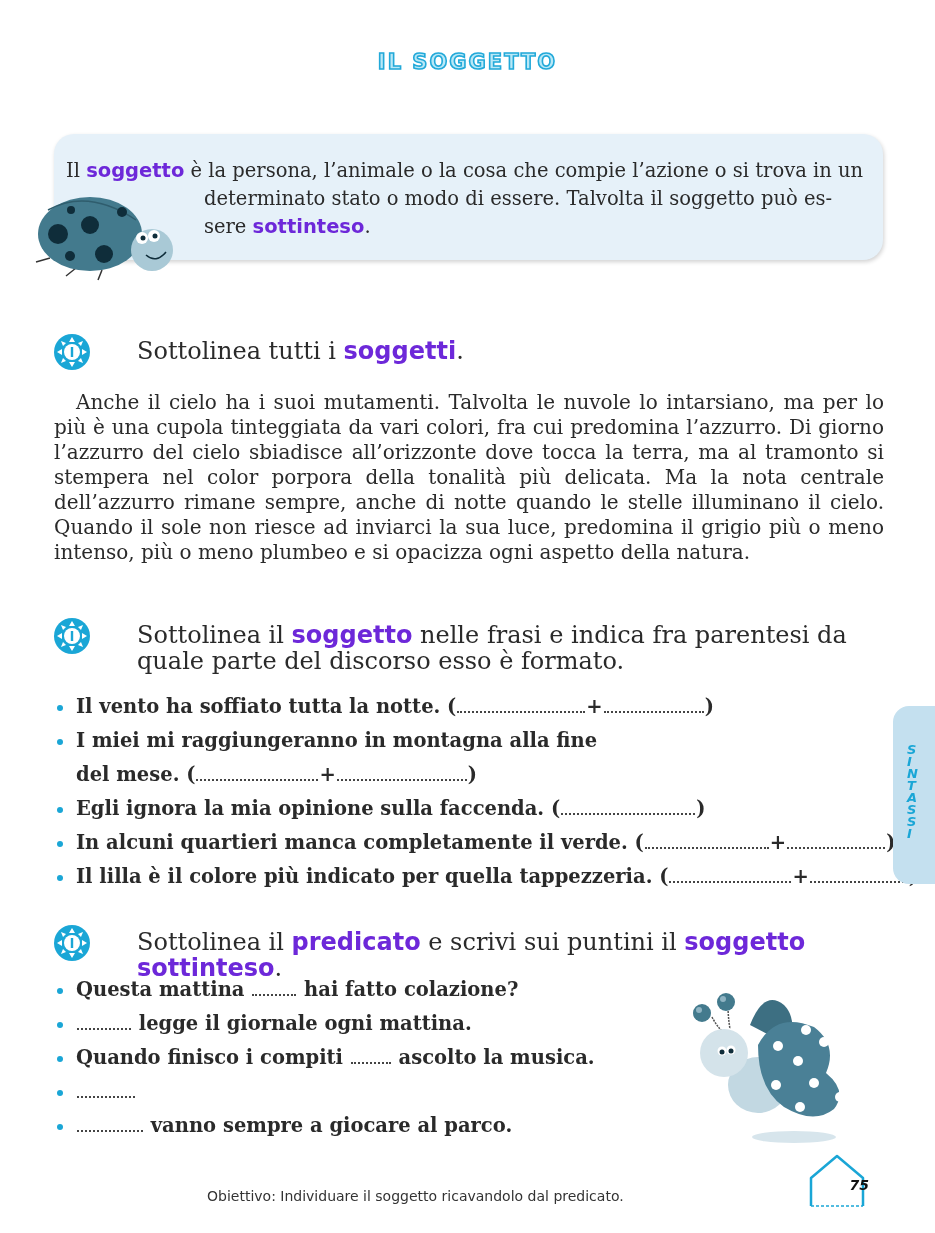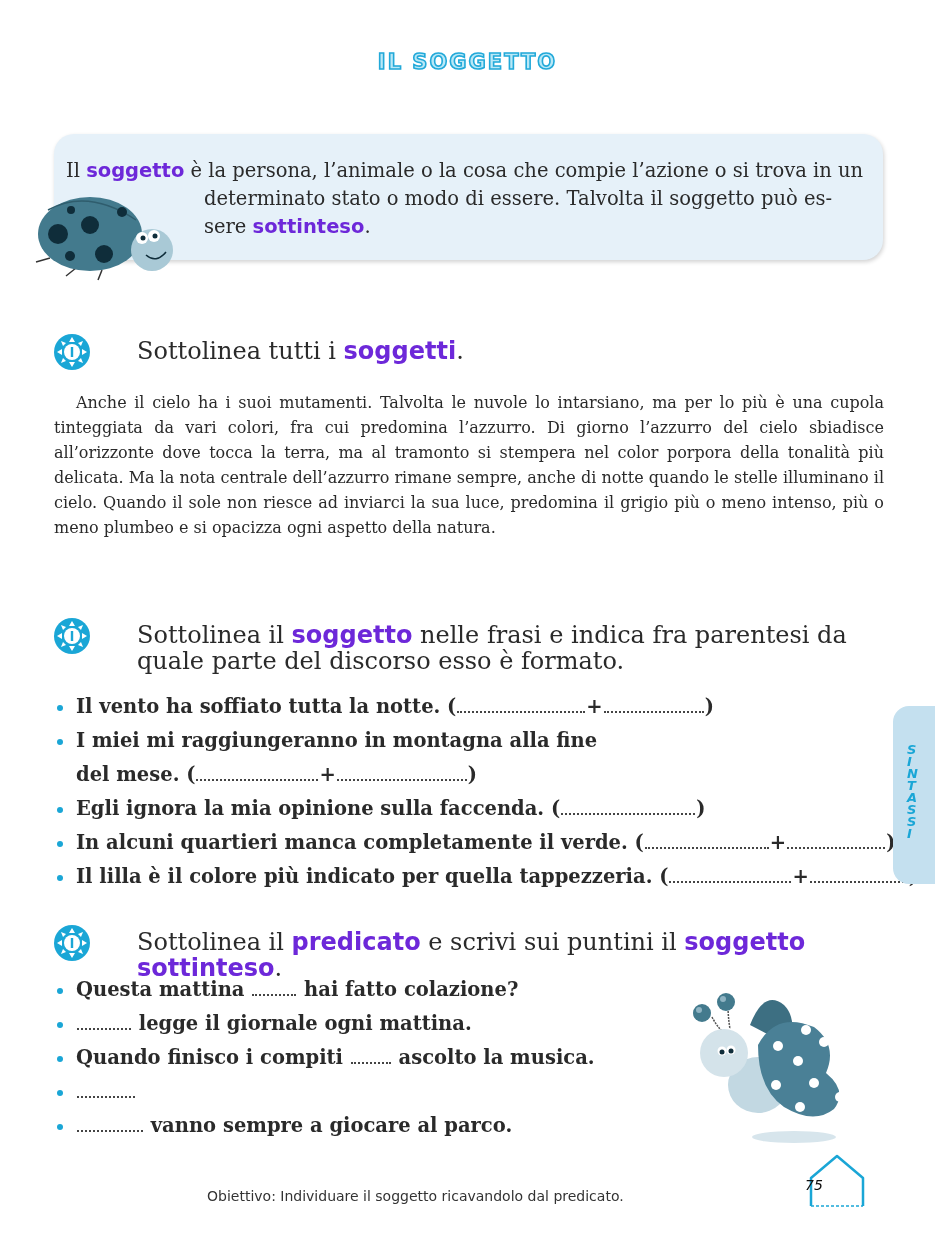--- a/index.html
+++ b/index.html
@@ -25,21 +25,21 @@
   .deftext .indent { display: block; padding-left: 138px; }
 
   .ladybug { position: absolute; left: 28px; top: 190px; width: 150px; height: 92px; }
 
   .instr { position: absolute; left: 54px; width: 840px; }
   .instr .sun { position: absolute; left: 0; top: 0; width: 36px; height: 36px; }
   .instr .txt { position: absolute; left: 83px; top: 4px; width: 775px; font-size: 24px; line-height: 26px; color: #2a2a2a; }
 
   .passage {
     position: absolute; left: 54px; top: 390px; width: 830px;
-    font-size: 16px; line-height: 25px; text-align: justify; color: #2a2a2a;
+    font-size: 20px; line-height: 25px; text-align: justify; color: #2a2a2a;
   }
   .passage p { text-indent: 22px; }
 
   .list { position: absolute; left: 54px; list-style: none; font-weight: bold; }
   .list li { position: relative; padding-left: 22px; font-size: 19.5px; line-height: 34px; color: #2a2a2a; white-space: nowrap; }
   .list li::before { content: ""; position: absolute; left: 3px; top: 15px; width: 6px; height: 6px; border-radius: 50%; background: #1aa6d6; }
   .list li.cont::before { display: none; }
   .dots { display: inline-block; border-bottom: 2px dotted #444; vertical-align: baseline; height: 1px; margin: 0 1px; }
 
   .side-tab {
@@ -53,22 +53,22 @@
   }
 
   .butterfly { position: absolute; left: 688px; top: 985px; width: 160px; height: 160px; }
 
   .footer {
     position: absolute; left: 207px; top: 1188px;
     font-family: "DejaVu Sans", sans-serif; font-size: 14px; color: #333;
   }
   .pagebox { position: absolute; left: 805px; top: 1152px; width: 64px; height: 58px; }
   .pagebox .num {
-    position: absolute; left: 0; top: 25px; width: 64px; text-align: left;
-    font-family: "DejaVu Sans", sans-serif; font-weight: normal; font-style: italic; font-size: 14px; color: #111;
+    position: absolute; left: 0; top: 25px; width: 64px; text-align: right;
+    font-family: "DejaVu Sans", sans-serif; font-weight: bold; font-style: italic; font-size: 14px; color: #111;
   }
 </style>
 </head>
 <body>
 
 <h1 class="title">IL SOGGETTO</h1>
 
 <div class="defbox"></div>
 <div class="deftext">
   <span>Il </span><span class="hl">soggetto</span><span> è la persona, l’animale o la cosa che compie l’azione o si trova in un</span>

